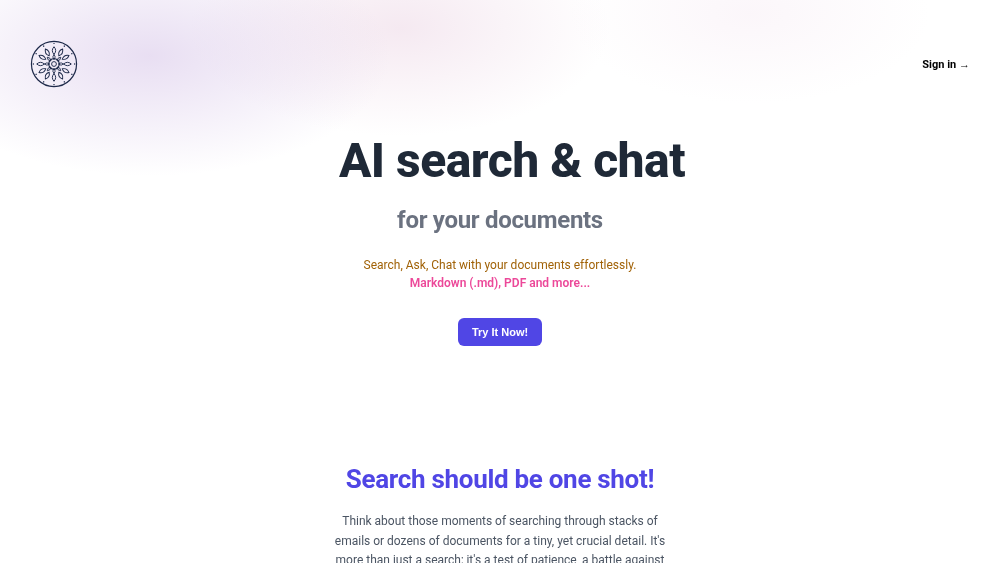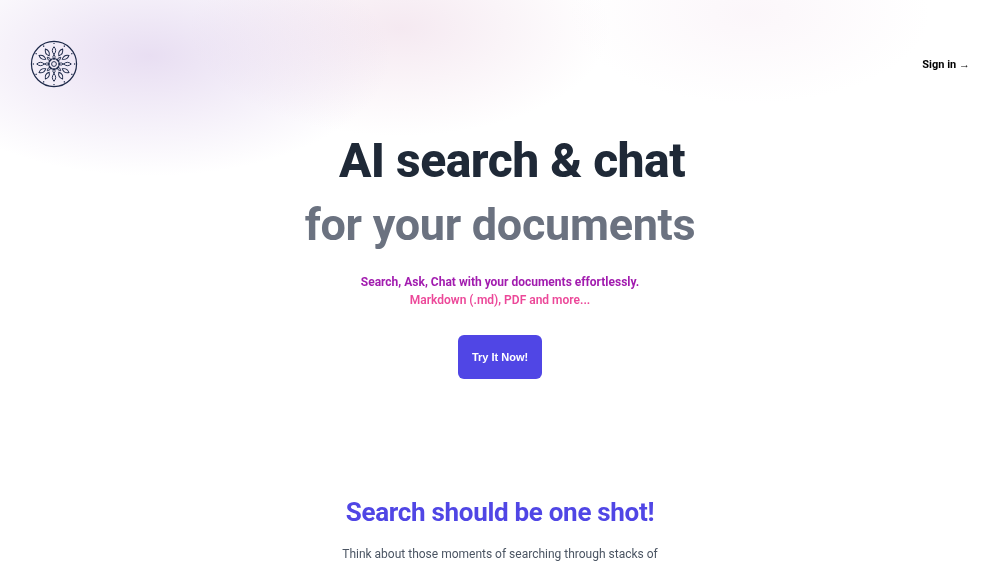--- a/index.html
+++ b/index.html
@@ -61,49 +61,49 @@
     .hero-title {
       font-size: 48px;
       font-weight: 800;
       color: #1f2937;
       line-height: 1.05;
       letter-spacing: -0.5px;
       padding-left: 24px;
     }
 
     .hero-subtitle {
-      font-size: 45px;
+      font-size: 24px;
       font-weight: 700;
       color: #6b7280;
-      margin-top: 12px;
+      margin-top: 20px;
       letter-spacing: -0.3px;
     }
 
     .hero-tagline {
       font-size: 12px;
-      font-weight: 700;
-      color: #a21caf;
+      font-weight: 400;
+      color: #a16207;
       margin-top: 24px;
     }
 
     .hero-formats {
       font-size: 12px;
       font-weight: 600;
       color: #ec4899;
       margin-top: 4px;
     }
 
     .cta-button {
       display: inline-block;
       margin-top: 28px;
       background: #5046e5;
       color: #ffffff;
       font-size: 11px;
       font-weight: 600;
-      padding: 16px 14px;
+      padding: 8px 14px;
       border-radius: 6px;
       border: none;
       cursor: pointer;
     }
 
     .section {
       position: relative;
       z-index: 5;
       text-align: center;
       padding-top: 118px;

